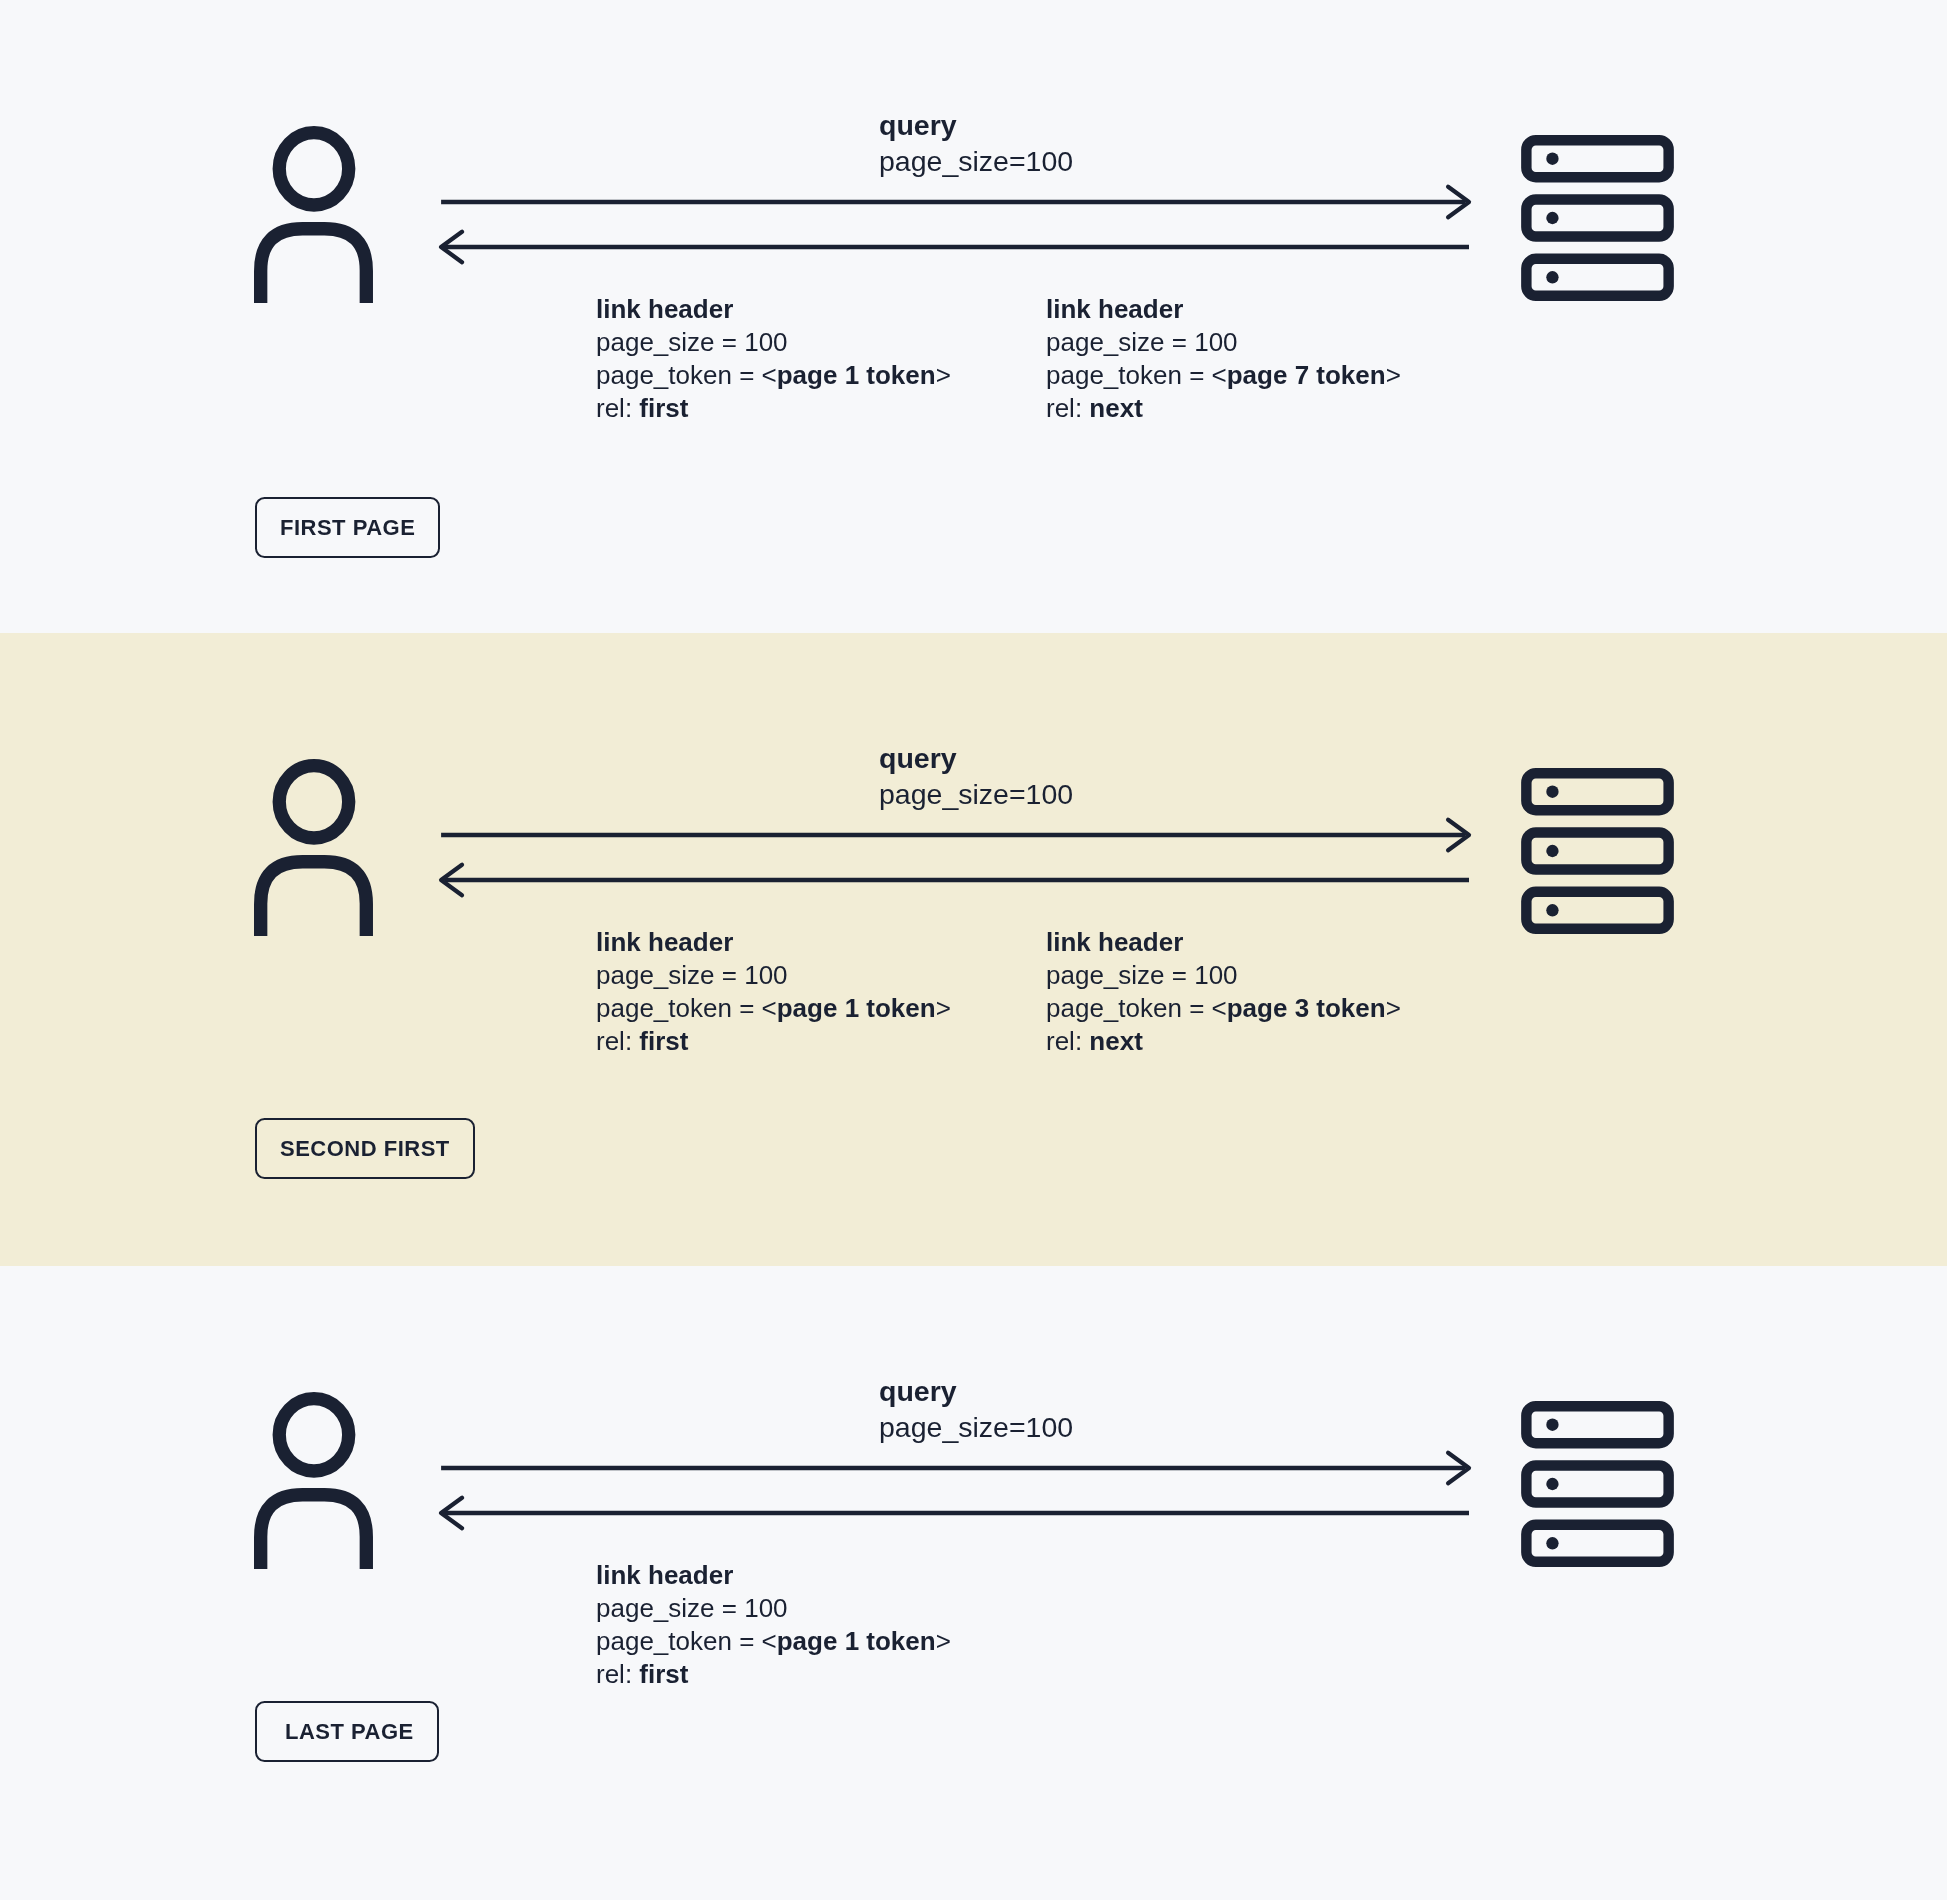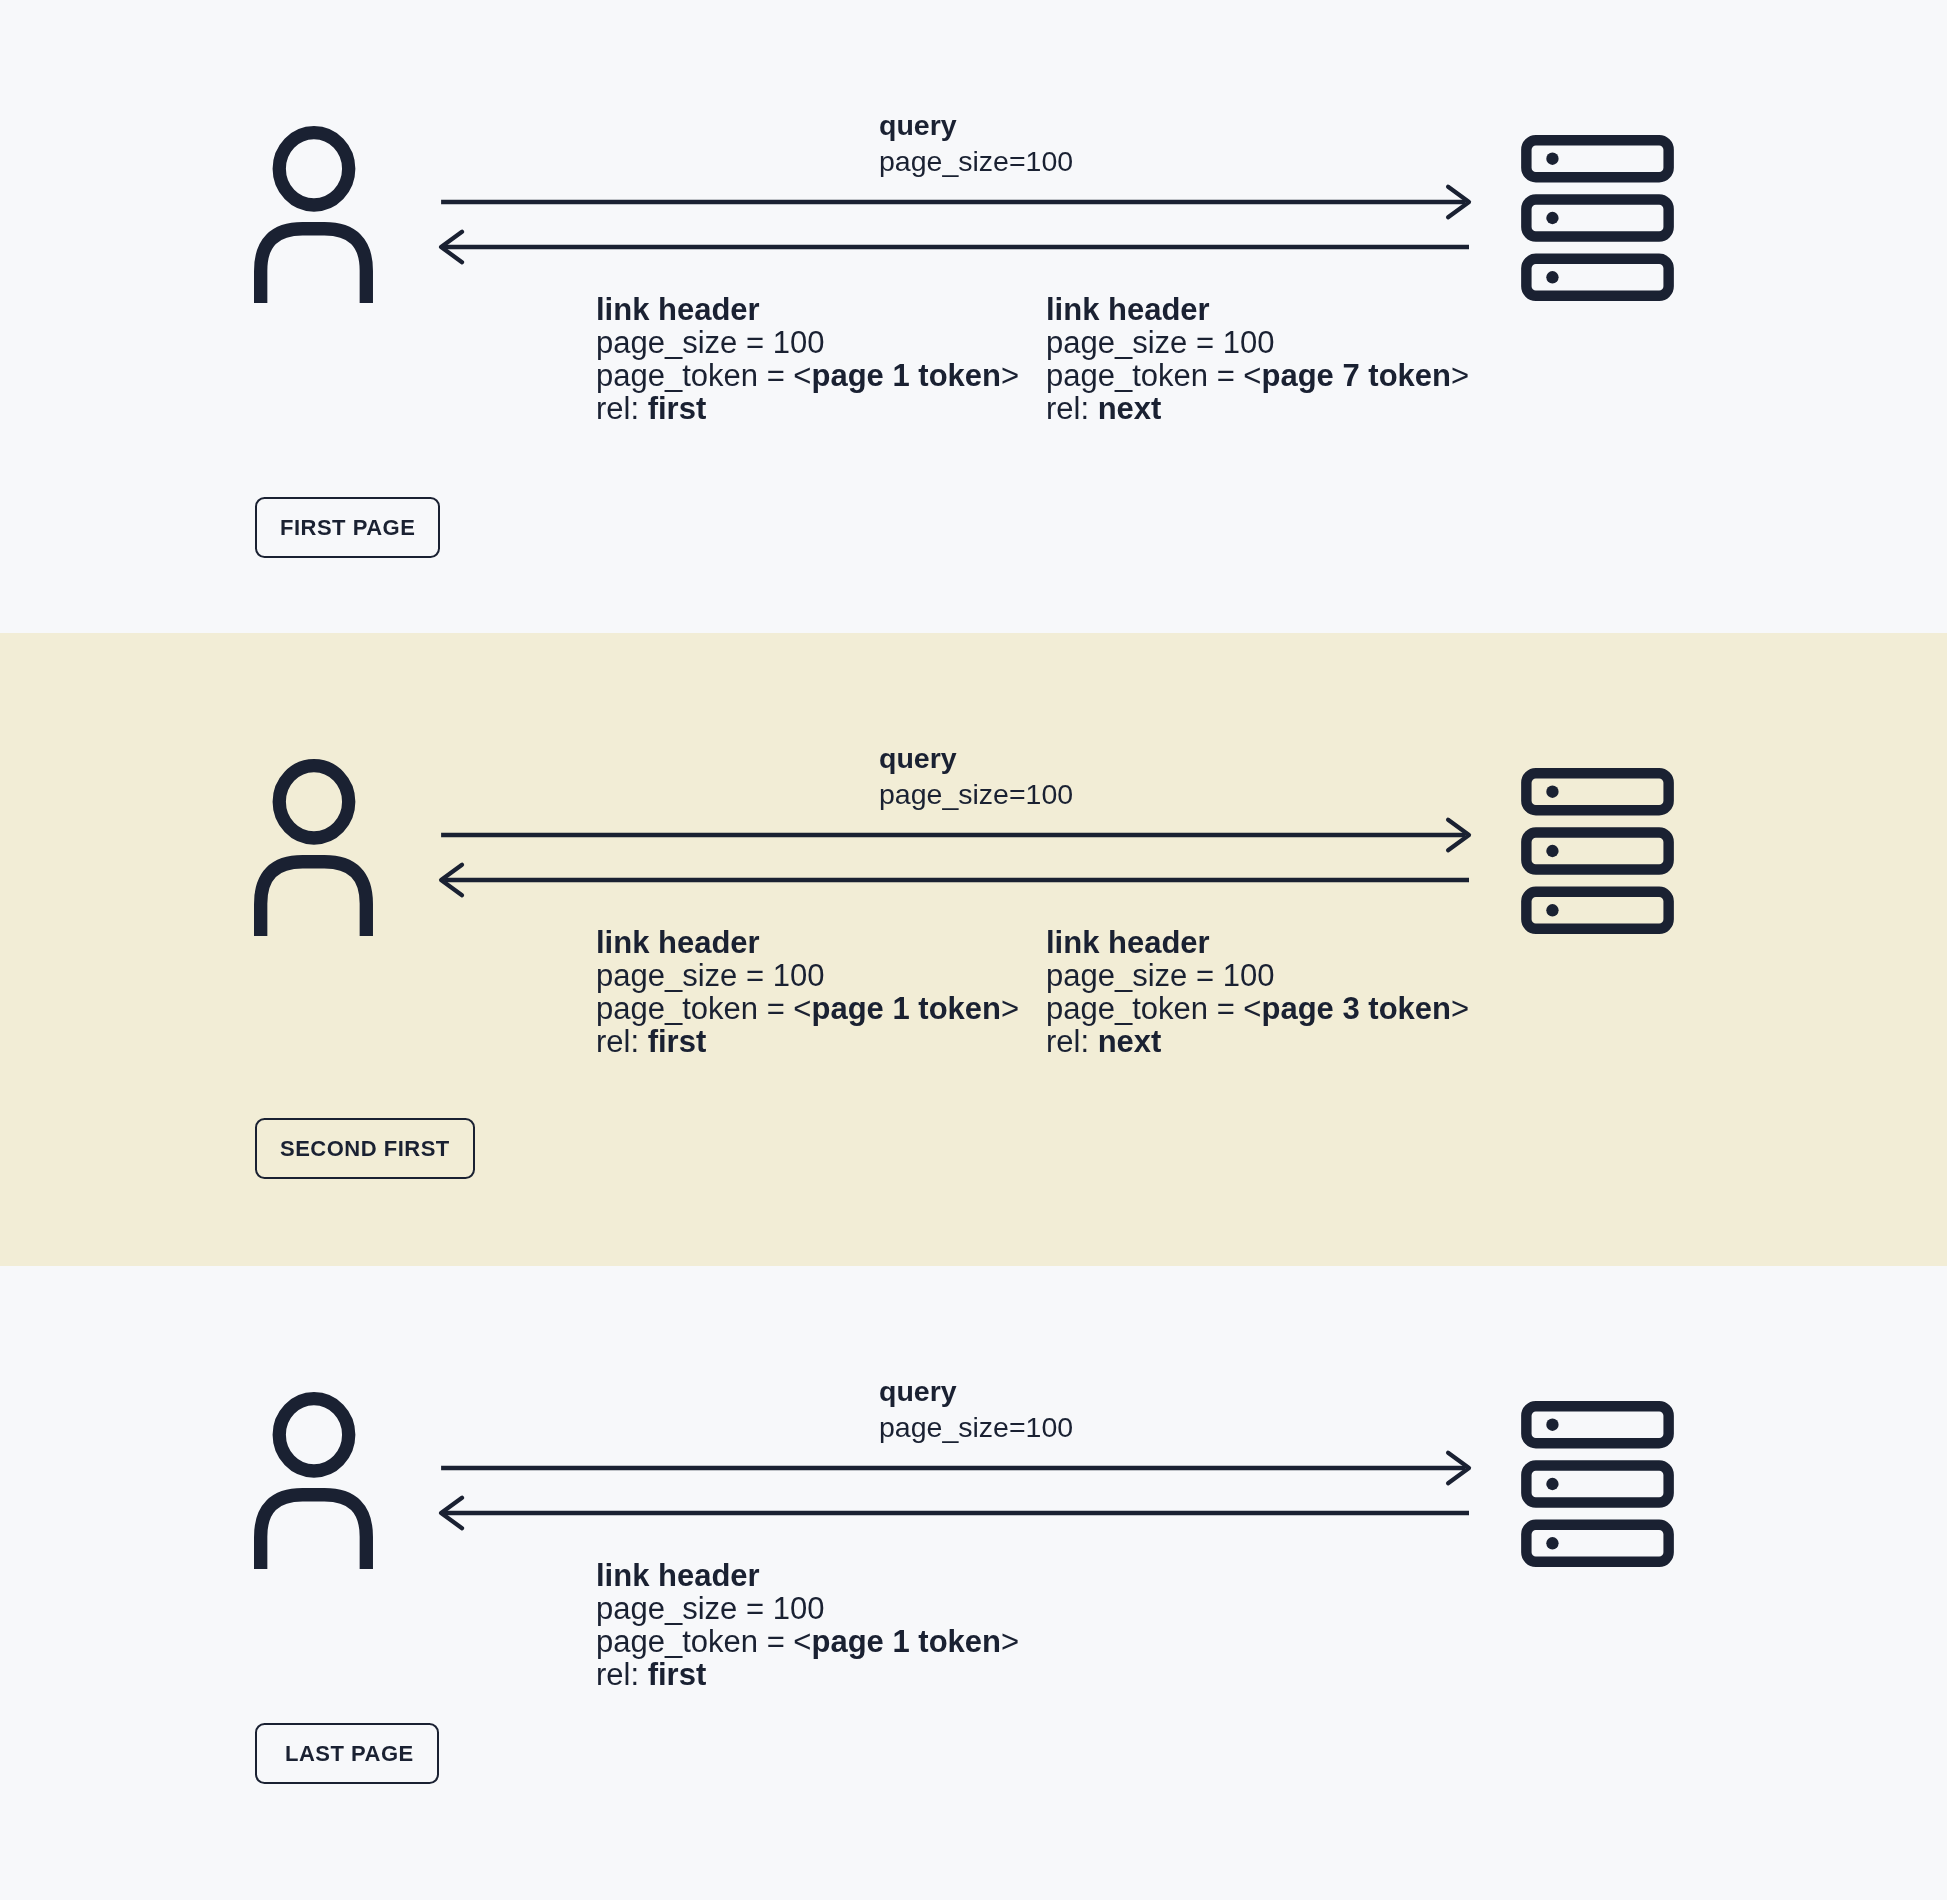--- a/index.html
+++ b/index.html
@@ -34,42 +34,42 @@
     font-size:28.5px;line-height:36px;
   }
   .query-block .q-title{font-weight:700;}
 
   .arrow{color:var(--ink);}
   .arrow.request{left:433px;top:183px;}
   .arrow.response{left:433px;top:228px;}
 
   .link-block{
     top:293px;
-    font-size:31px;line-height:33px;
+    font-size:26px;line-height:33px;
   }
   .link-block.left{left:596px;}
   .link-block.right{left:1046px;}
   .link-block .lh-title{font-weight:700;}
   .link-block b{font-weight:700;}
 
   .page-label{
     left:255px;
     display:inline-block;
     border:2.9px solid var(--ink);
     border-radius:9.5px;
     padding:16px 23px 15px 23px;
     font-size:22px;
     font-weight:700;
     letter-spacing:0.5px;
     white-space:nowrap;
     background:transparent;
   }
   .band.s1 .page-label{top:497px;}
   .band.s2 .page-label{top:485px;}
-  .band.s3 .page-label{top:457px;padding-left:28px;}
+  .band.s3 .page-label{top:435px;padding-left:28px;}
 
   svg{display:block;}
 </style>
 </head>
 <body>
 
 <section class="band light s1">
   <span class="abs user-icon">
     <svg viewBox="0 0 125 186" width="119" height="177" fill="none" stroke="currentColor">
       <ellipse cx="63" cy="45" rx="36.5" ry="38" stroke-width="14"></ellipse>

